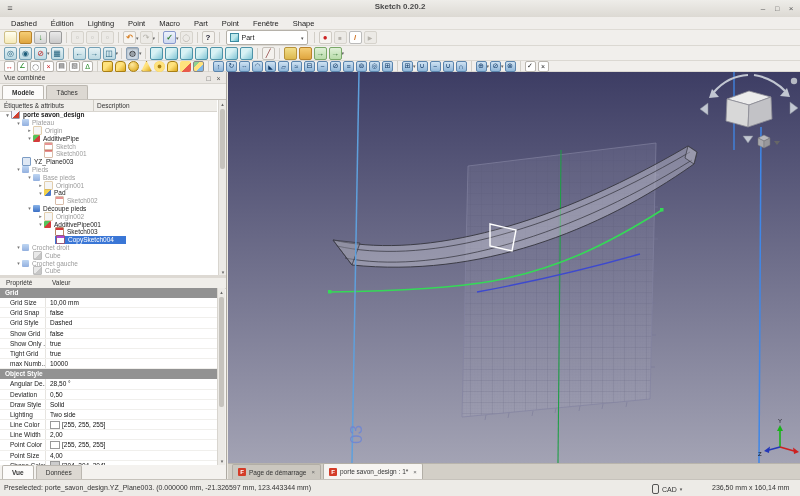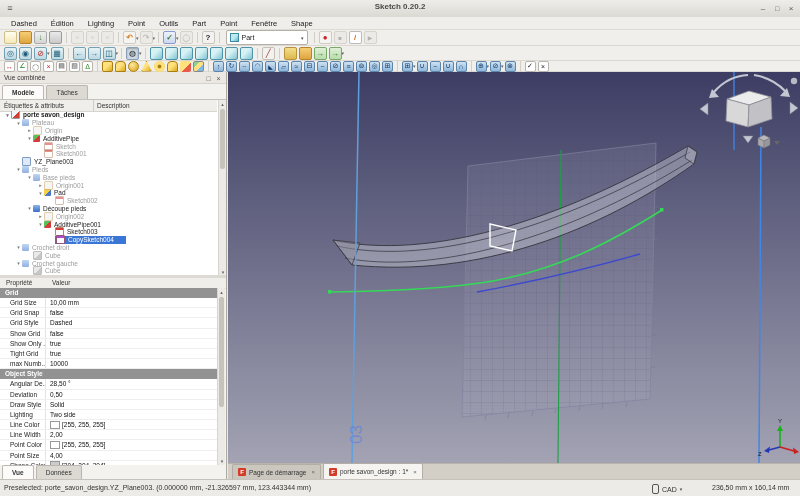--- a/index.html
+++ b/index.html
@@ -149,21 +149,21 @@
   <div class="abs wctl wc-min" style="left:757px"></div>
   <div class="abs wctl wc-max" style="left:771px"></div>
   <div class="abs wctl wc-close" style="left:785px"></div>
 </div>
 
 <div class="abs" id="menubar">
   <span class="menu-item">Dashed</span>
   <span class="menu-item">Édition</span>
   <span class="menu-item">Lighting</span>
   <span class="menu-item">Point</span>
-  <span class="menu-item">Outils</span>
+  <span class="menu-item">Macro</span>
   <span class="menu-item">Part</span>
   <span class="menu-item">Point</span>
   <span class="menu-item">Fenêtre</span>
   <span class="menu-item">Shape</span>
 </div>
 
 <div class="abs tbrow" id="tb1">
   <span class="t doc"></span>
   <span class="t fold"></span>
   <span class="t save"></span>

